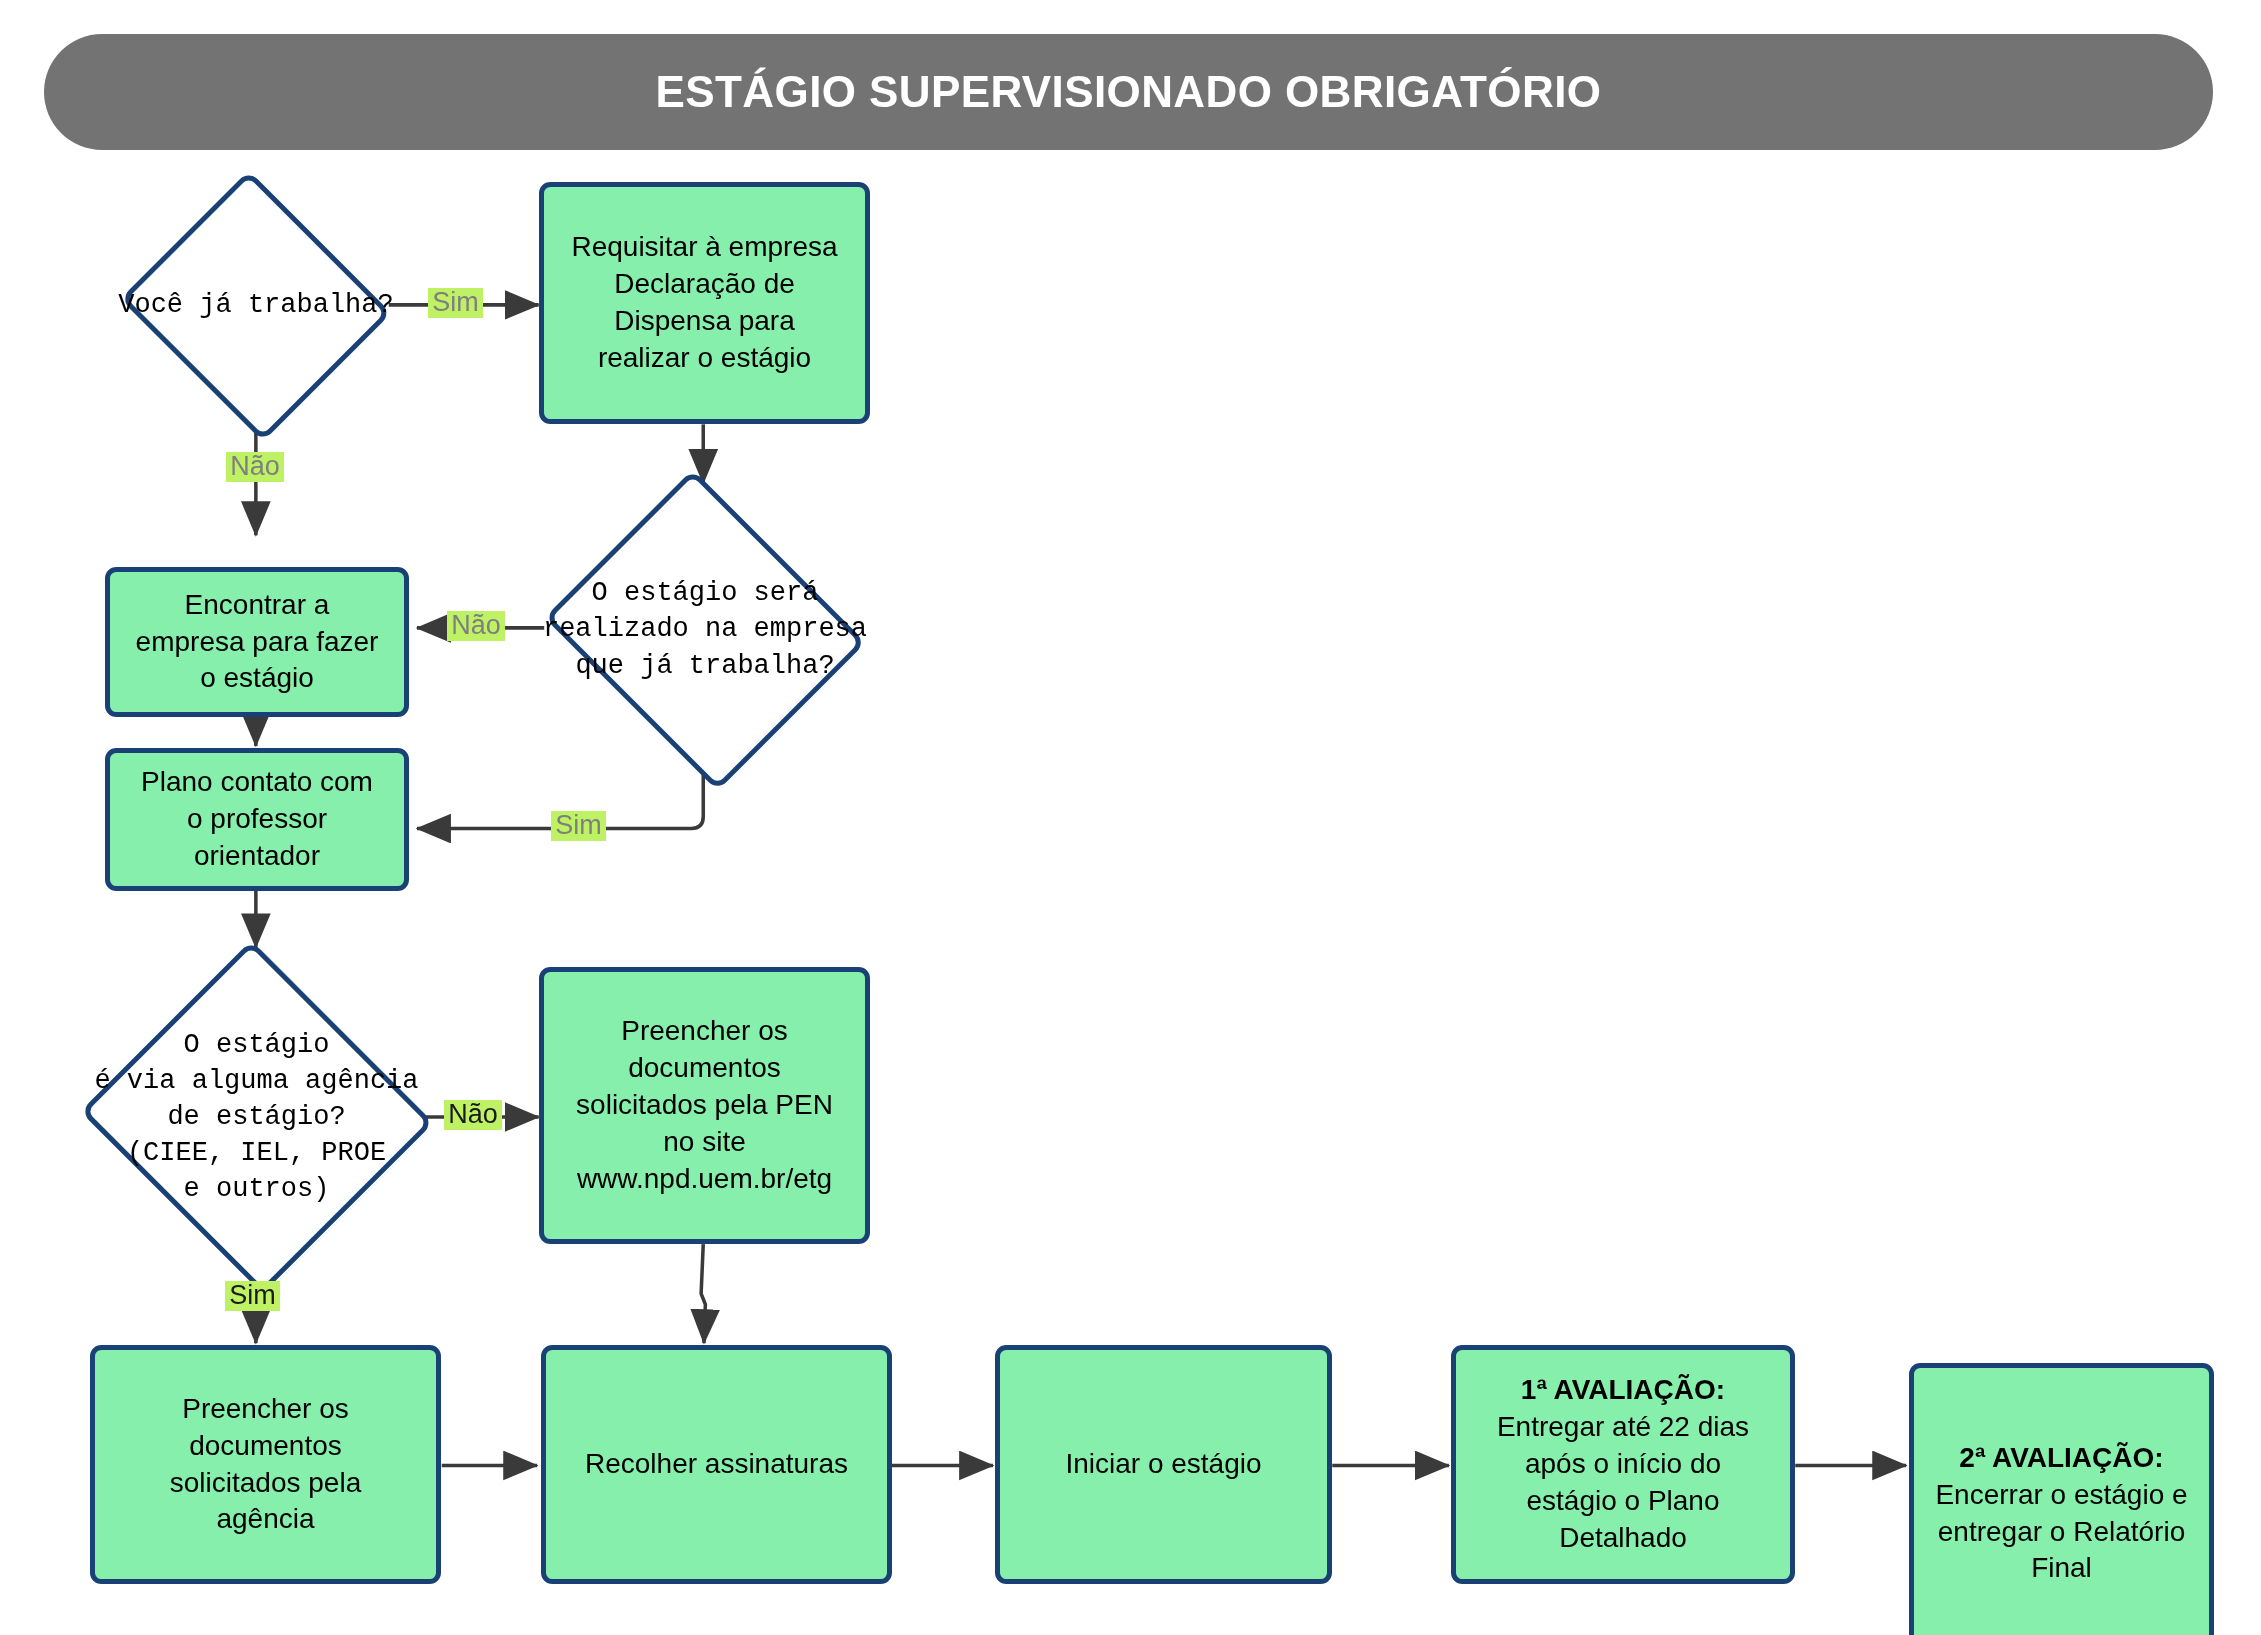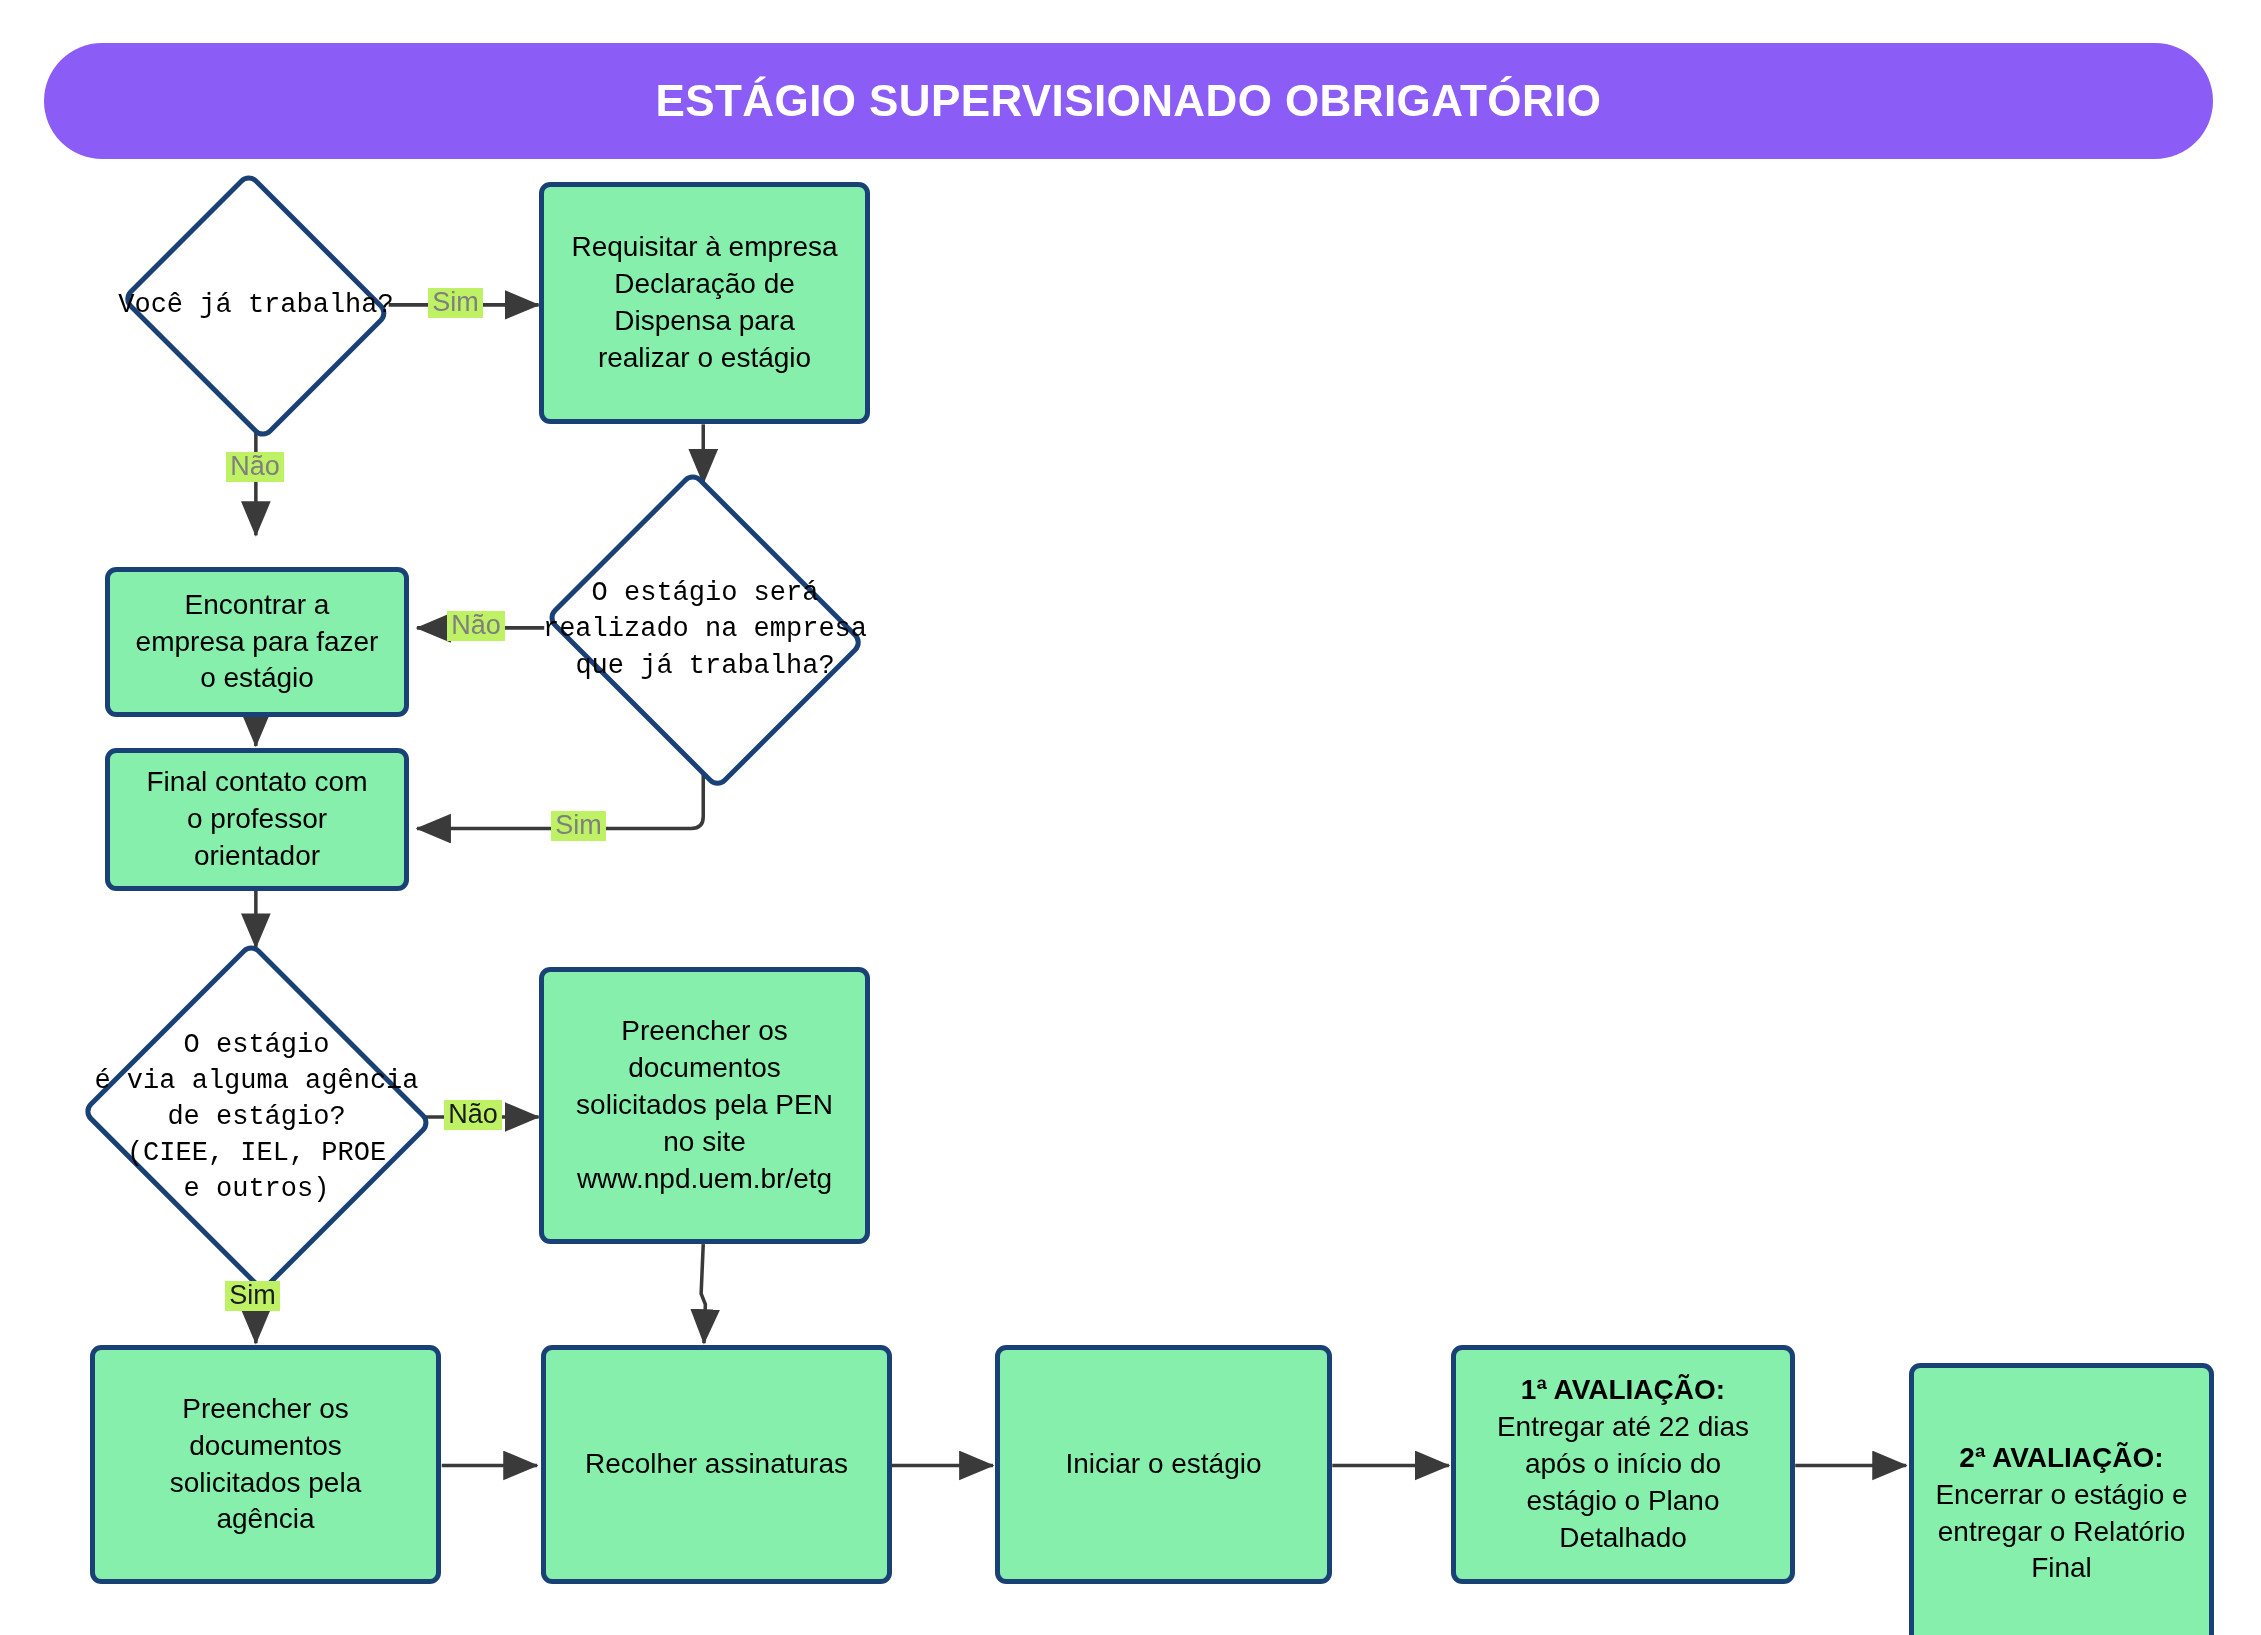--- a/index.html
+++ b/index.html
@@ -13,24 +13,24 @@
     height: 1636px;
     background: #ffffff;
     overflow: hidden;
     font-family: "Liberation Sans", sans-serif;
   }
 
   
   #title-banner {
     position: absolute;
     left: 44px;
-    top: 43px;
+    top: 34px;
     width: 2169px;
     height: 116px;
-    background: #8b5cf6;
+    background: #737373;
     border-radius: 59px;
     display: flex;
     align-items: center;
     justify-content: center;
     box-sizing: border-box;
   }
   #title-text {
     color: #ffffff;
     font-size: 44px;
     font-weight: bold;
@@ -176,21 +176,21 @@
 que já trabalha?</div>
   </div>
 
   <div class="node box" style="left:105px; top:537px; width:304px; height:150px;margin-top:30px;">
     <div class="label">Encontrar a
 empresa para fazer
 o estágio</div>
   </div>
 
   <div class="node box" style="left:105px; top:748px; width:304px; height:143px;">
-    <div class="label">Final contato com
+    <div class="label">Plano contato com
 o professor
 orientador</div>
   </div>
 
   <div class="node diamond" style="left:74px; top:946px; width:365px; height:342px;">
     <div class="dshape"></div>
     <div class="label">O estágio
 é via alguma agência
 de estágio?
 (CIEE, IEL, PROE

